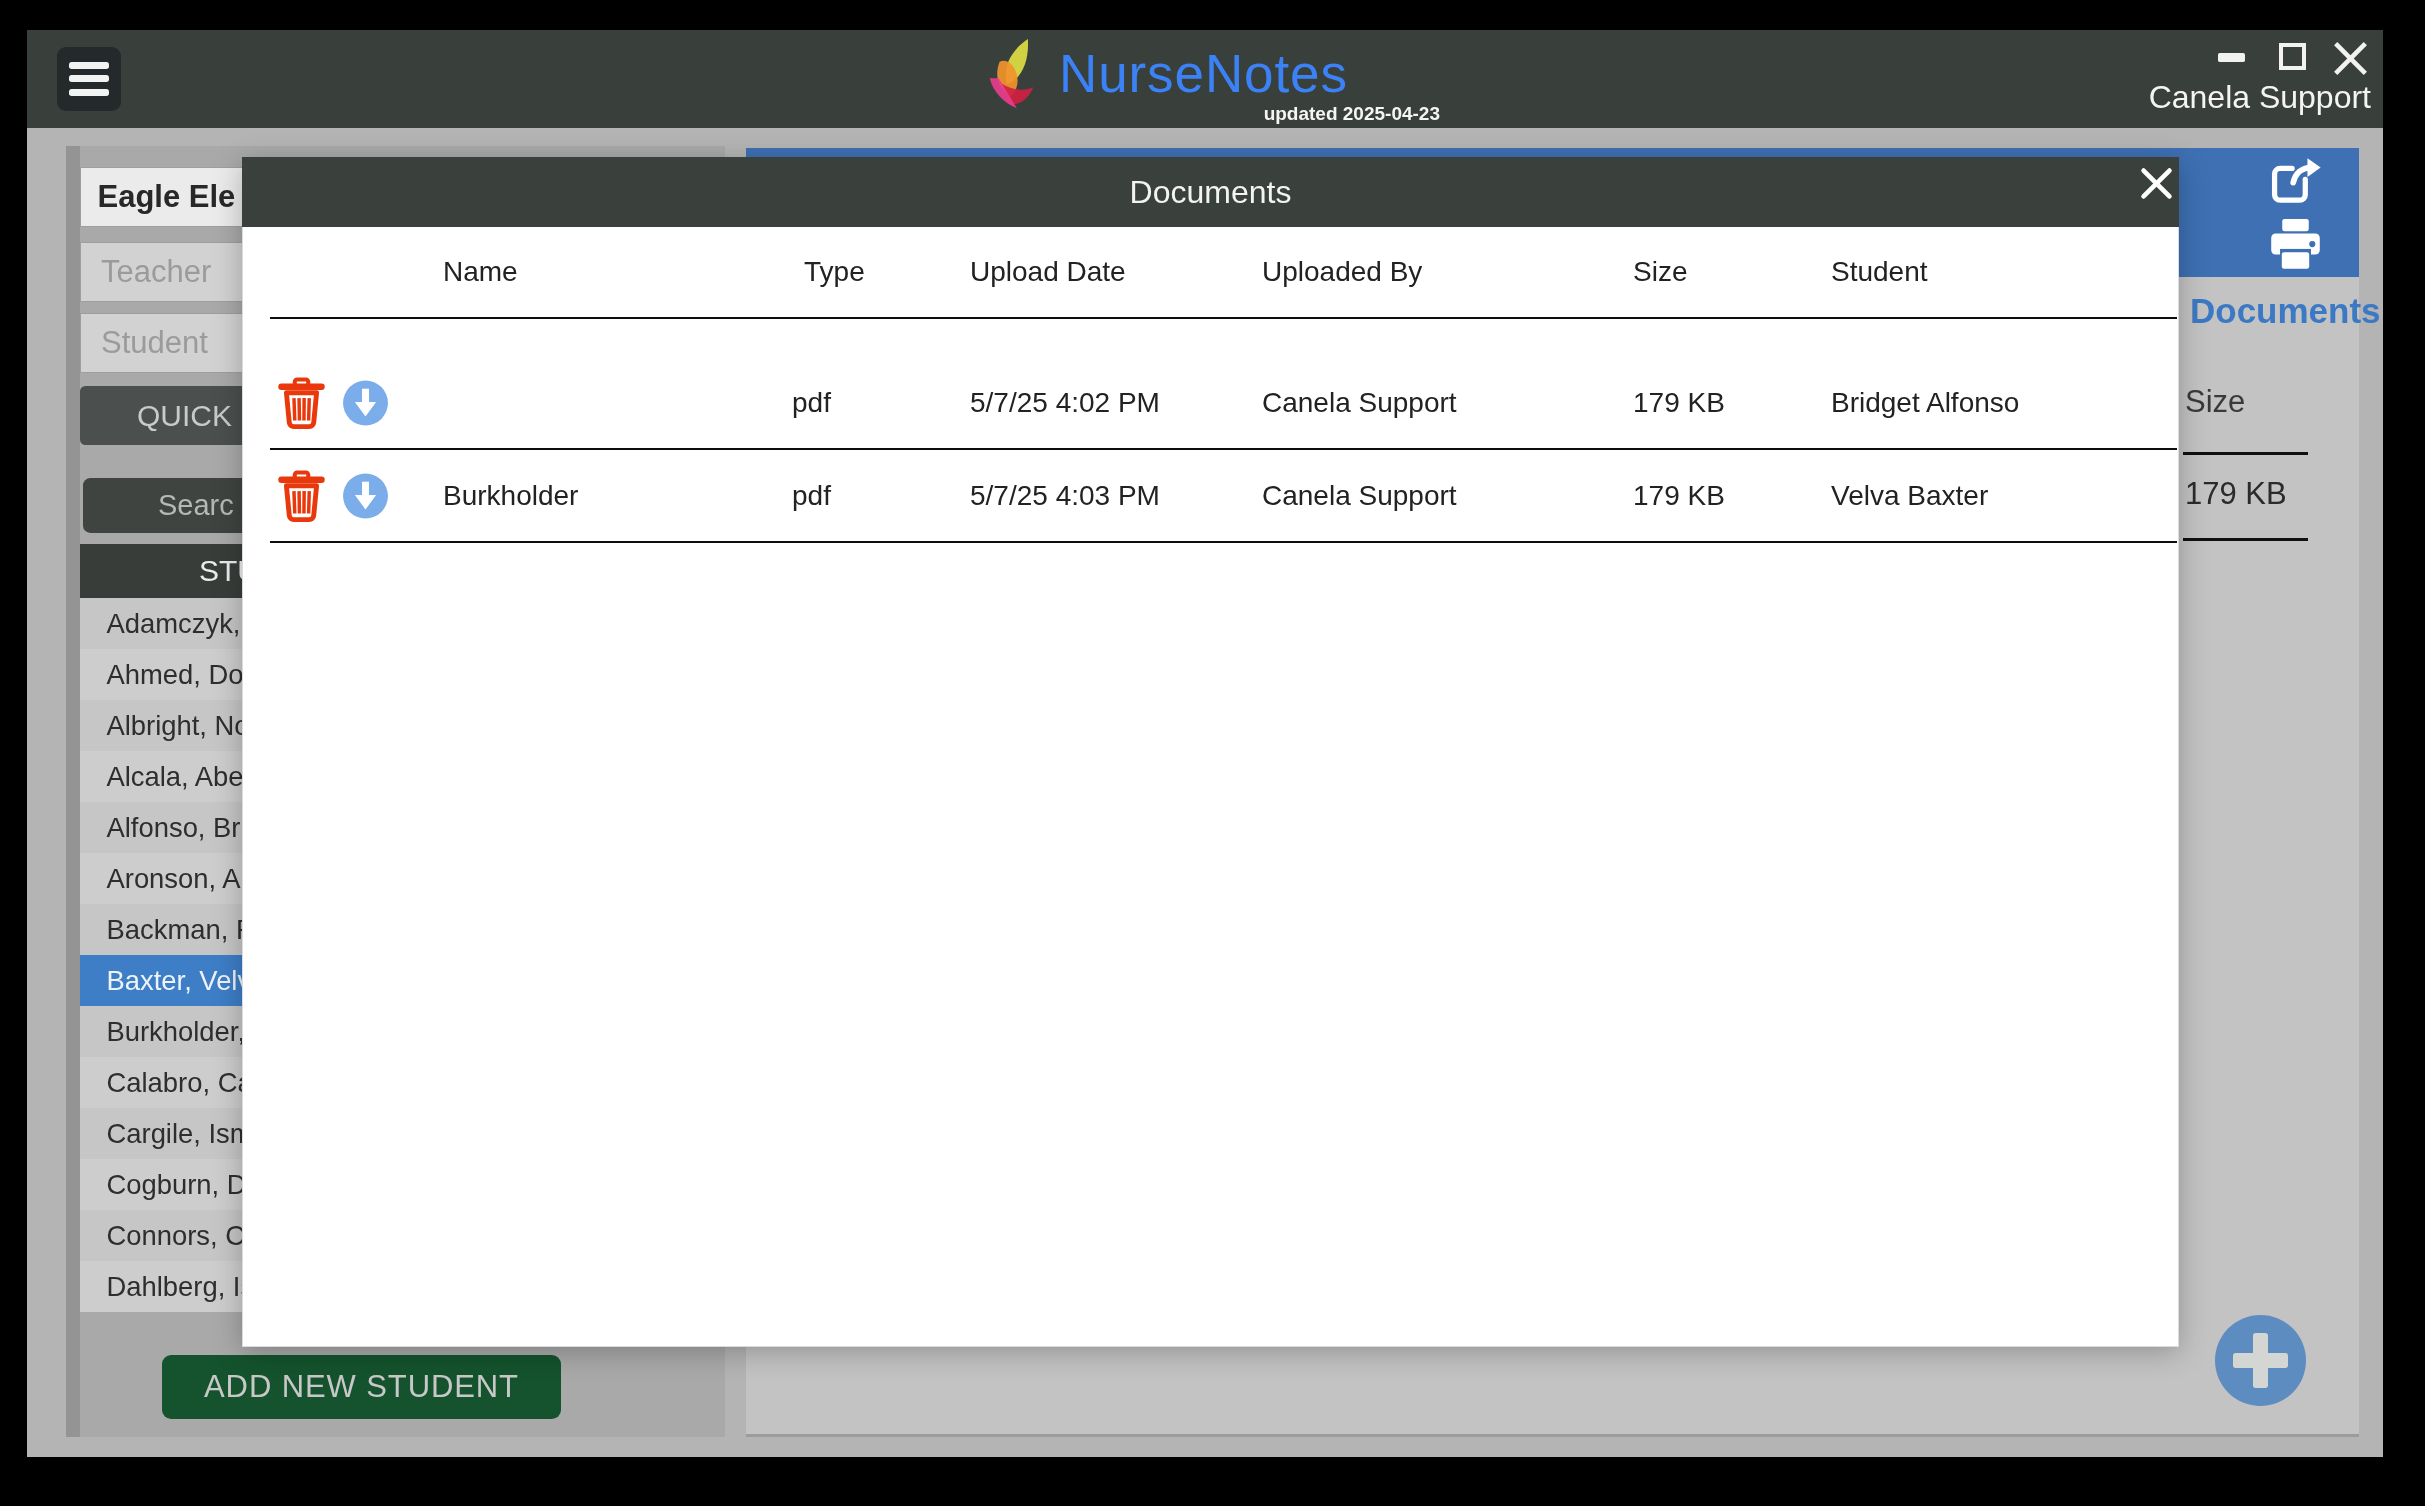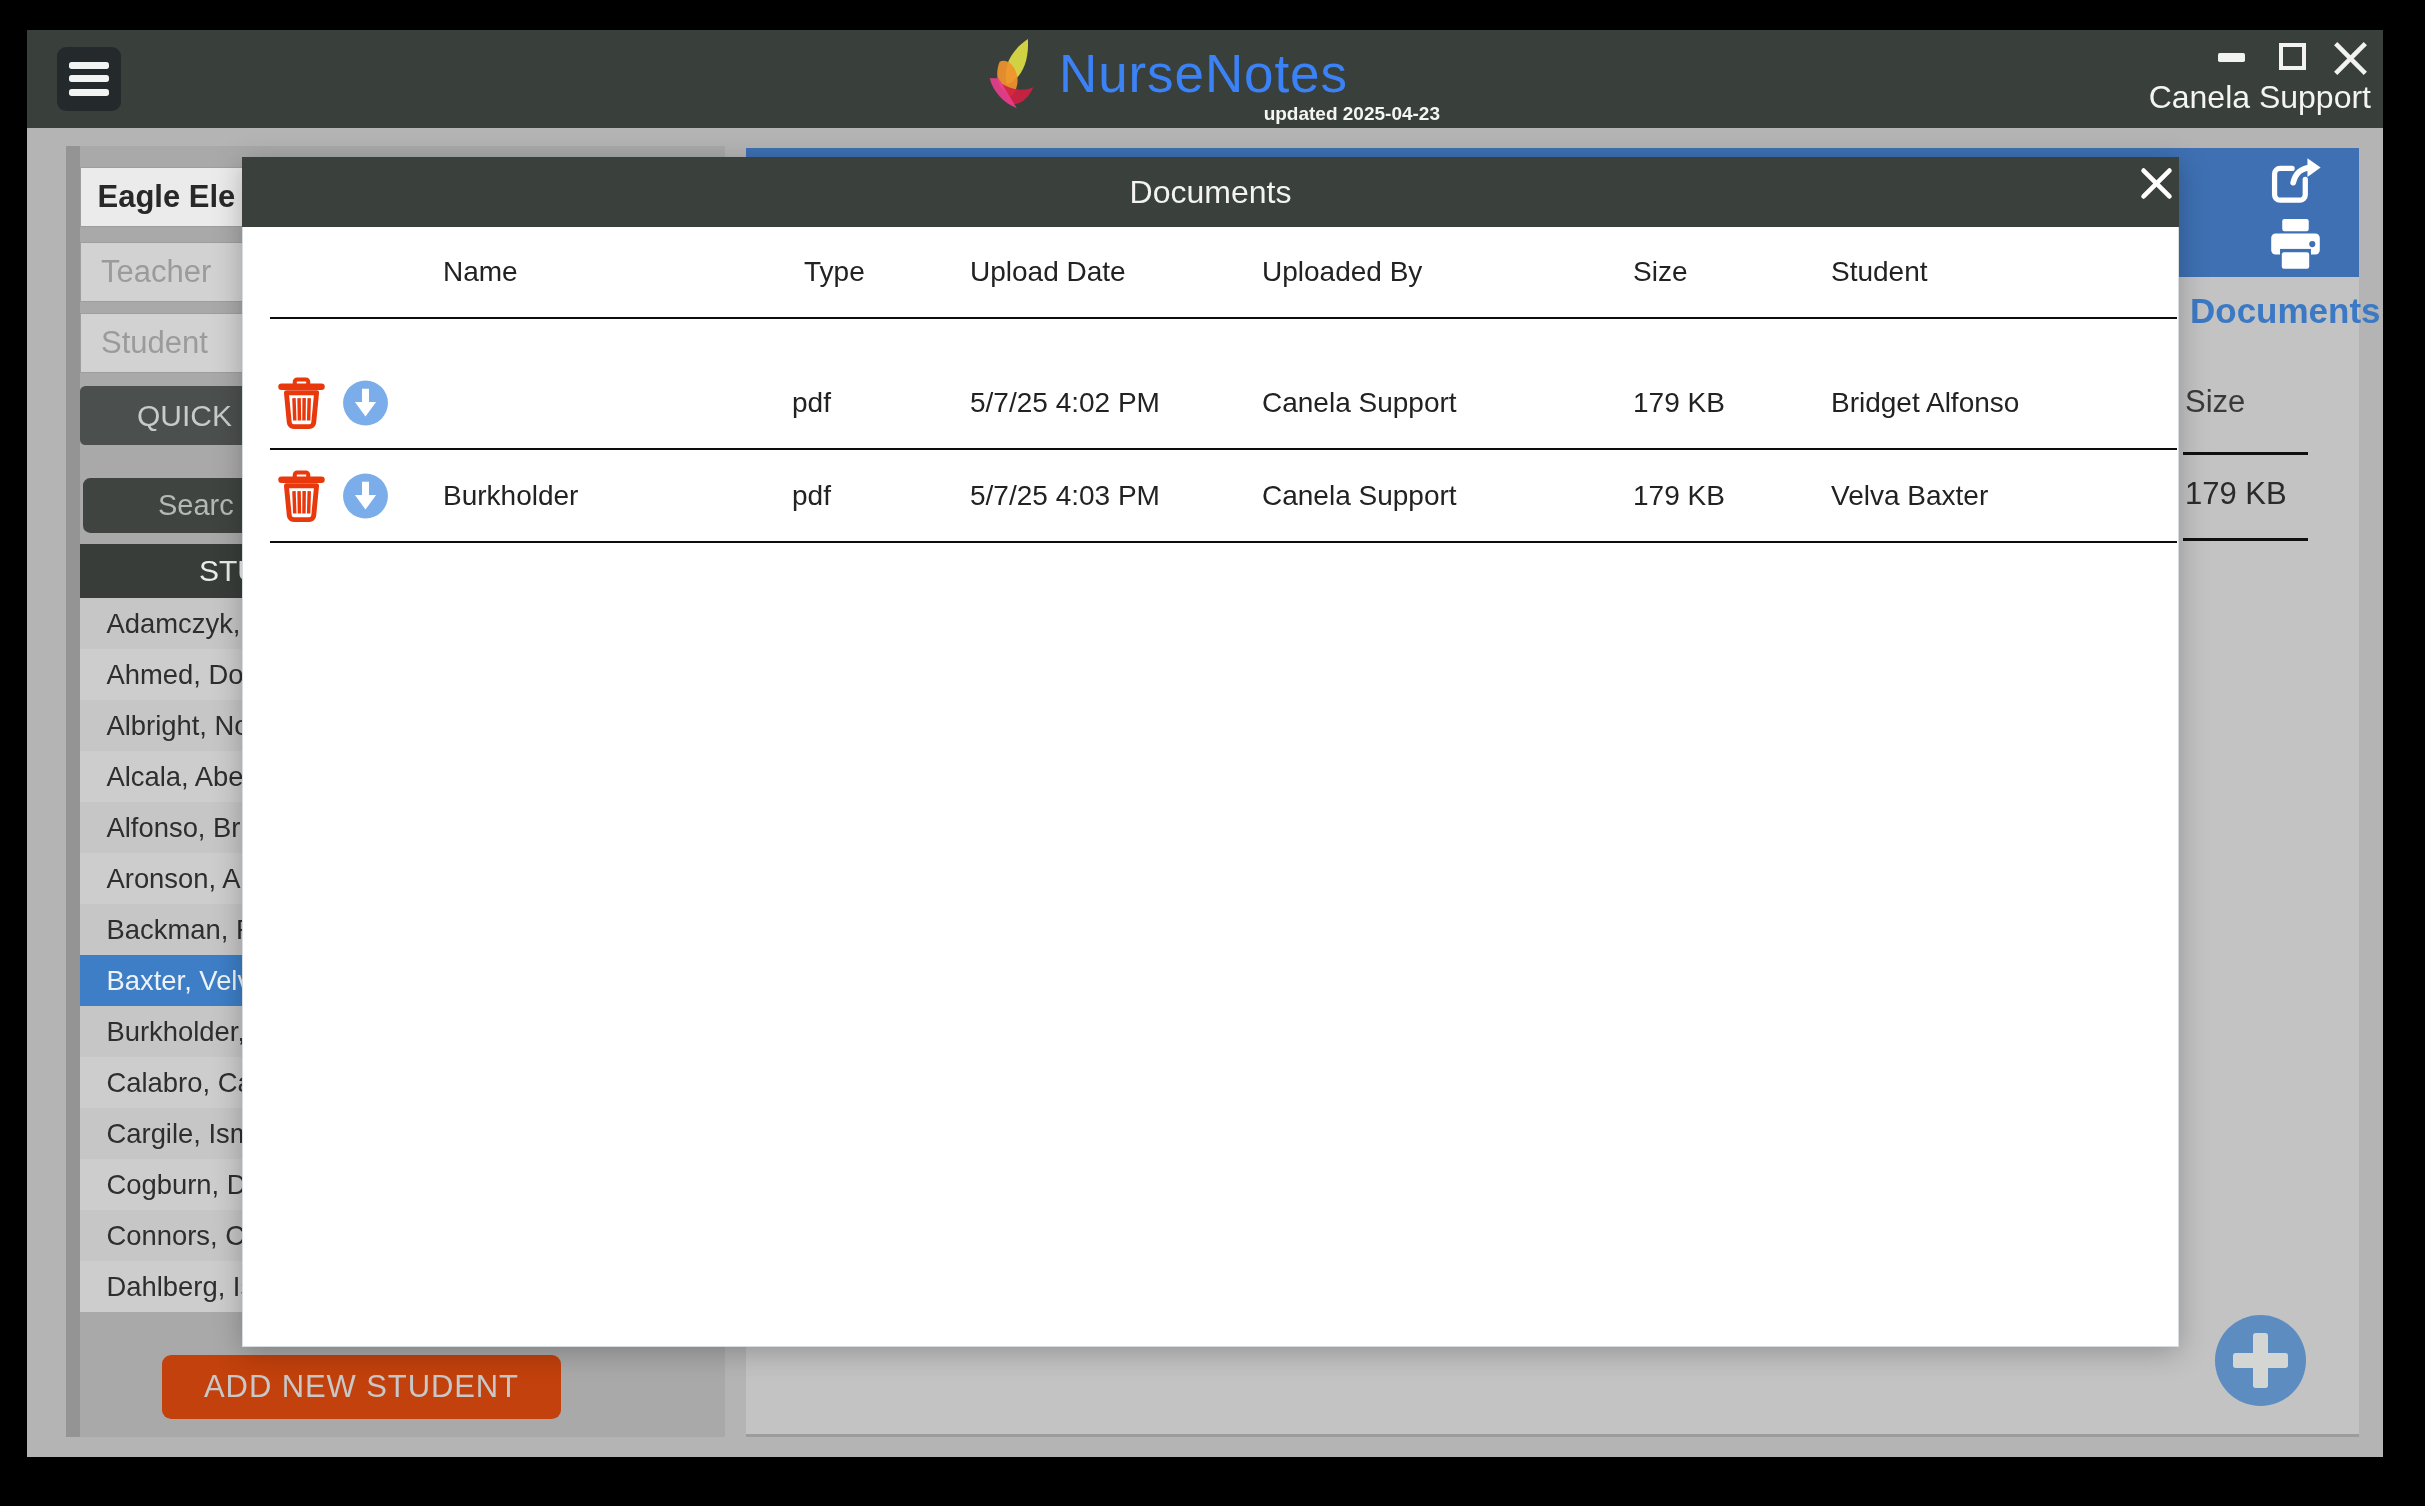--- a/index.html
+++ b/index.html
@@ -22,21 +22,21 @@
   .field-school{background:#ebebeb;color:#282828;font-weight:bold;font-size:31px;padding:0 0 0 16.5px;}
   .field-ghost{background:#d2d2d2;color:#9b9b9b;font-size:31px;padding:0 0 0 20px;}
   .field-ghost::placeholder{color:#9b9b9b;opacity:1;}
   .btn-quick{background:#4b4f4d;border-radius:5.5px;color:#c9cbc9;font-size:30px;line-height:59px;padding-left:57px;white-space:nowrap;cursor:pointer;}
   .btn-search{background:#3f4441;border-radius:7.3px;color:#b5b8b6;font-size:29px;line-height:55px;padding-left:75px;white-space:nowrap;cursor:pointer;}
   .listheader{background:#383d3a;color:#ececec;font-size:30px;line-height:54px;padding-left:119px;white-space:nowrap;}
   .stulist{list-style:none;margin:0;padding:0;background:#c6c6c6;}
   .stulist li{height:51px;line-height:51px;padding-left:26.5px;font-size:27.4px;color:#2e2e2e;white-space:nowrap;cursor:pointer;}
   .stulist li:nth-child(even){background:#cdcdcd;}
   .stulist li.selected{background:#3d7ec6;color:#eef3f8;}
-  .btn-add{background:#c2410c;border-radius:9.1px;color:#c8c8c8;font-size:31px;line-height:64px;text-align:center;letter-spacing:0.9px;cursor:pointer;}
+  .btn-add{background:#14532d;border-radius:9.1px;color:#c8c8c8;font-size:31px;line-height:64px;text-align:center;letter-spacing:0.9px;cursor:pointer;}
   
   .panel{background:#c3c3c3;}
   .panel-blue{background:#3e70b3;}
   .tabdoc{color:#3c79c4;font-size:35px;font-weight:bold;white-space:nowrap;cursor:pointer;}
   .fieldlabel{color:#3a3a3a;font-size:31px;white-space:nowrap;}
   .fieldvalue{color:#2b2b2b;font-size:31px;white-space:nowrap;}
   .hline{background:#101010;}
   .fab{border-radius:50%;background:#5d8cc1;cursor:pointer;}
   .fab .ph,.fab .pv{position:absolute;background:#d3d6d3;border-radius:2.7px;}
   .fab .ph{left:18.3px;top:38px;width:55px;height:14.6px;}

